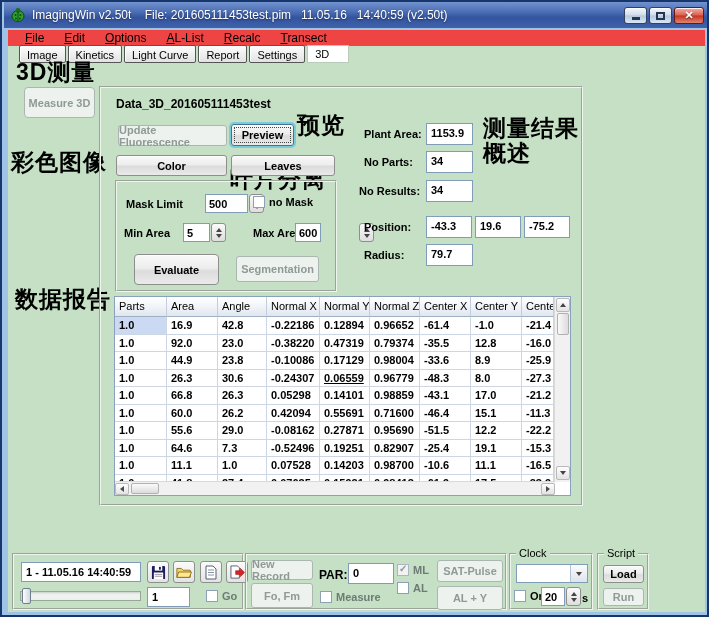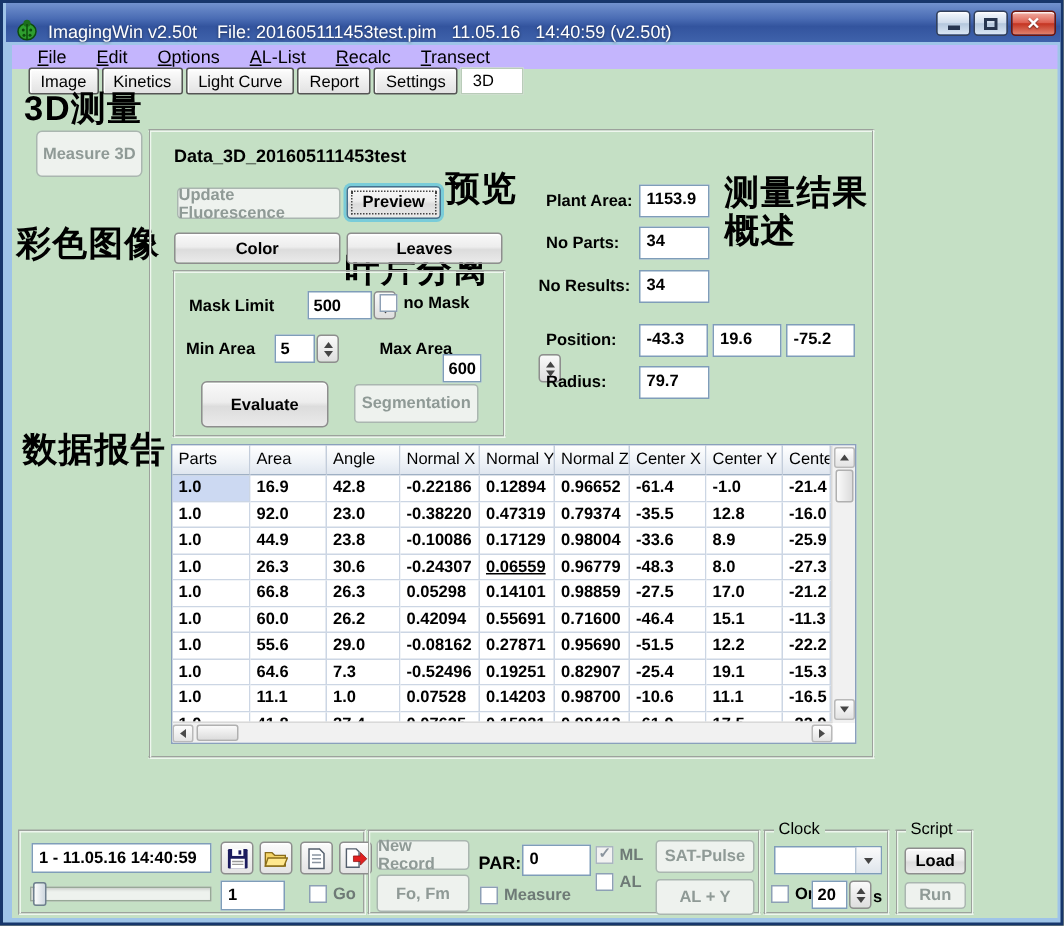--- a/index.html
+++ b/index.html
@@ -2,35 +2,35 @@
 <html><head>
 <meta charset="utf-8">
 <style>
   * { margin:0; padding:0; box-sizing:border-box; font-family:"Liberation Sans", sans-serif; }
   html,body { background:#3a3a3a; }
   .window { position:relative; width:709px; height:617px; background:#9fc4e8;
             border:2px solid #17366b; overflow:hidden; }
   
   .titlebar { position:absolute; left:2px; top:0; width:705px; height:26px;
     background:linear-gradient(180deg,#7292ce 0%,#4a6cb4 40%,#33549e 60%,#3f62ab 100%);
-    display:flex; align-items:flex-end; padding:0 6px; }
+    display:flex; align-items:center; padding:0 6px; }
   .title-text { color:#fff; font-size:12px; margin-left:6px; white-space:pre;
     text-shadow:0 1px 2px rgba(0,0,0,.5); }
   .winbtns { position:absolute; right:5px; top:5px; display:flex; gap:2px; }
   .wbtn { width:23px; height:17px; border:1px solid #33415c; border-radius:3px;
     background:linear-gradient(180deg,#f4f8fc,#cfdcec 48%,#b4c7dd 52%,#dae6f4);
     display:flex; align-items:center; justify-content:center; cursor:default;
     box-shadow:inset 0 1px 0 rgba(255,255,255,.8); }
   .wbtn.close { width:30px; background:linear-gradient(180deg,#f2b0a6,#dd5f50 48%,#c43522 52%,#e2836f);
     border-color:#6e150c; }
   .glyph-min { width:8px; height:3px; background:#26354f; margin-top:6px; }
   .glyph-max { width:9px; height:8px; border:2px solid #26354f; background:transparent; }
   .glyph-close { color:#fff; font-size:11px; font-weight:bold; text-shadow:0 1px 1px rgba(0,0,0,.5); }
   
-  .menubar { position:absolute; left:6px; top:28px; width:697px; height:16px; background:#c4b5fd;
+  .menubar { position:absolute; left:6px; top:28px; width:697px; height:16px; background:#ef4444;
     display:flex; align-items:center; padding-left:8px; gap:2px; }
   .menu-item { font-size:12px; color:#000; padding:0 9px; }
   .menu-item::first-letter { text-decoration:underline; }
   .client { position:absolute; left:6px; top:44px; width:697px; height:566px; background:#c5e0c5; }
   .tabbar { position:absolute; left:11px; top:-1px; display:flex; gap:2px; }
   .tab { height:18px; padding:1px 7px 0; font-size:11px; border:1px solid #555;
     border-radius:2px; background:linear-gradient(#fdfdfd,#e2e2e2);
     box-shadow:inset 1px 1px 0 #fff; display:flex; align-items:center; }
   .tab.active { background:#fff; border:1px solid #b9ccb9; box-shadow:none; width:42px;
     border-radius:0; padding-top:0; }
@@ -198,21 +198,21 @@
         </div>
         <span class="lbl" style="left:7px; top:45px;">Min Area</span>
         <div class="spinbox" style="left:66px; top:41px;">
           <div class="spin-val" style="width:27px;">5</div>
           <div class="spin-ud">
               <div class="tri-up"></div>
               <div class="tri-dn"></div>
             </div>
         </div>
         <span class="lbl" style="left:136px; top:45px;">Max Area</span>
-        <div class="spinbox" style="left:178px; top:54px;gap:37px;">
+        <div class="spinbox" style="left:178px; top:41px;gap:37px;">
           <div class="spin-val" style="width:26px;">600</div>
           <div class="spin-ud">
               <div class="tri-up"></div>
               <div class="tri-dn"></div>
             </div>
         </div>
         <div class="btn" style="left:17px; top:72px; width:85px; height:31px; border-radius:4px;">Evaluate</div>
         <div class="btn disabled" style="left:119px; top:74px; width:83px; height:26px;">Segmentation</div>
       </div>
 
@@ -286,21 +286,21 @@
               <div class="gcell" style="width: 51px;">8.0</div>
               <div class="gcell" style="width: 32px;">-27.3</div>
             </div>
             <div class="grow">
               <div class="gcell" style="width: 52px;">1.0</div>
               <div class="gcell" style="width: 51px;">66.8</div>
               <div class="gcell" style="width: 49px;">26.3</div>
               <div class="gcell" style="width: 53px;">0.05298</div>
               <div class="gcell" style="width: 50px;">0.14101</div>
               <div class="gcell" style="width: 50px;">0.98859</div>
-              <div class="gcell" style="width: 51px;">-27.5</div>
+              <div class="gcell" style="width: 51px;">-43.1</div>
               <div class="gcell" style="width: 51px;">17.0</div>
               <div class="gcell" style="width: 32px;">-21.2</div>
             </div>
             <div class="grow">
               <div class="gcell" style="width: 52px;">1.0</div>
               <div class="gcell" style="width: 51px;">60.0</div>
               <div class="gcell" style="width: 49px;">26.2</div>
               <div class="gcell" style="width: 53px;">0.42094</div>
               <div class="gcell" style="width: 50px;">0.55691</div>
               <div class="gcell" style="width: 50px;">0.71600</div>

